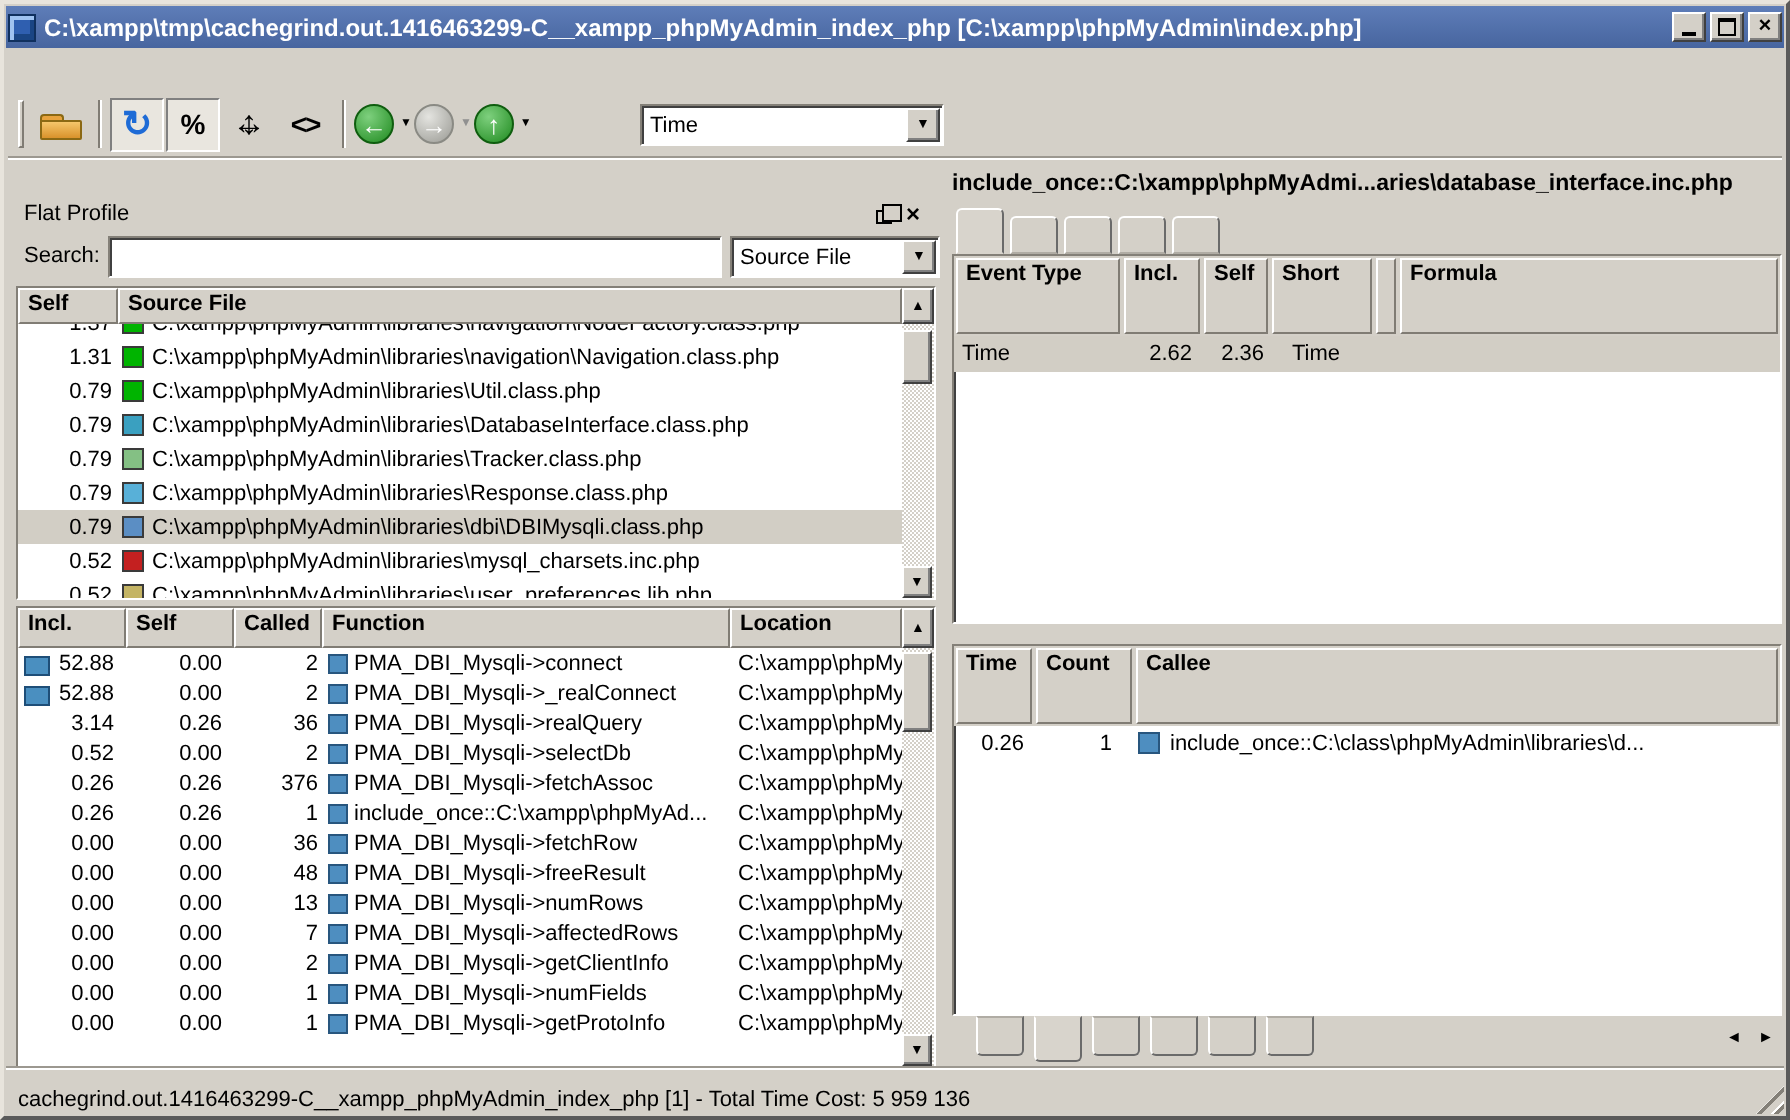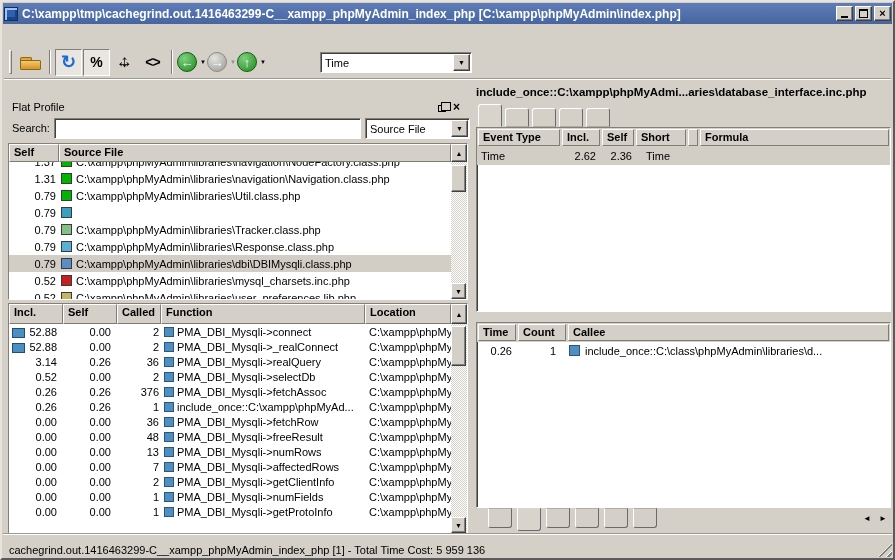--- a/index.html
+++ b/index.html
@@ -121,21 +121,21 @@
 
   
   .panel-right { position:absolute; left:472px; top:79px; width:419px; height:453px; }
   .detail-title { position:absolute; left:2px; top:5px; right:2px; font-weight:bold; font-size:11.5px; white-space:nowrap; overflow:hidden; }
   .tabbar-top { position:absolute; left:4px; top:23px; right:2px; height:23px; display:flex; align-items:flex-end; }
   .tab { height:19px; padding:0 11px; margin-right:3px; background:#D4D0C8; display:flex; align-items:center;
     border:1px solid; border-color:#fff #6A6A6A #B0ACA4 #fff; border-radius:3px 3px 0 0; white-space:nowrap; }
   .tab.active { height:23px; background:#D8D4CC; border-bottom-color:#D8D4CC; }
   .types-view { position:absolute; left:2px; top:46px; width:415px; height:185px; }
   .th-pad { display:flex; gap:2px; padding:1px; background:#D4D0C8; }
-  .th-pad .col-head { height:17px; }
+  .th-pad .col-head { height:38px; }
   .w-event{width:82px;} .w-incl{width:38px;} .w-self{width:32px;} .w-short{width:50px;} .w-sp{width:9px;} .w-rest{flex:1;}
   .tv-row { height:18px; display:flex; align-items:center; white-space:nowrap; }
   .tv-row.selected { background:#D2CEC5; }
   .tv-event{width:85px; padding-left:4px; flex:none;} .tv-incl{width:40px; text-align:right; padding-right:6px; flex:none;}
   .tv-self{width:34px; text-align:right; padding-right:4px; flex:none;} .tv-short{width:61px; padding-left:10px; flex:none;} .tv-formula{flex:1;}
   .callees-view { position:absolute; left:2px; top:241px; width:415px; height:186px; }
   .cw-time{width:38px;} .cw-count{width:48px;} .cw-callee{flex:1;}
   .cv-row { height:17px; display:flex; align-items:center; white-space:nowrap; }
   .cv-time{width:41px; text-align:right; padding-right:6px; flex:none;}
   .cv-count{width:48px; text-align:right; padding-right:10px; flex:none;}
@@ -282,20 +282,21 @@
               <span class="fl-file">C:\xampp\phpMyAdmin\libraries\navigation\Navigation.class.php</span>
             </div>
             <div class="fl-row">
               <span class="fl-self">0.79</span>
               <span class="file-icon" style="background-color: rgb(0, 180, 0);"></span>
               <span class="fl-file">C:\xampp\phpMyAdmin\libraries\Util.class.php</span>
             </div>
             <div class="fl-row">
               <span class="fl-self">0.79</span>
               <span class="file-icon" style="background-color: rgb(58, 160, 192);"></span>
+              <span class="fl-file">C:\xampp\phpMyAdmin\libraries\DatabaseInterface.class.php</span>
             </div>
             <div class="fl-row">
               <span class="fl-self">0.79</span>
               <span class="file-icon" style="background-color: rgb(132, 192, 132);"></span>
               <span class="fl-file">C:\xampp\phpMyAdmin\libraries\Tracker.class.php</span>
             </div>
             <div class="fl-row">
               <span class="fl-self">0.79</span>
               <span class="file-icon" style="background-color: rgb(88, 176, 216);"></span>
               <span class="fl-file">C:\xampp\phpMyAdmin\libraries\Response.class.php</span>

